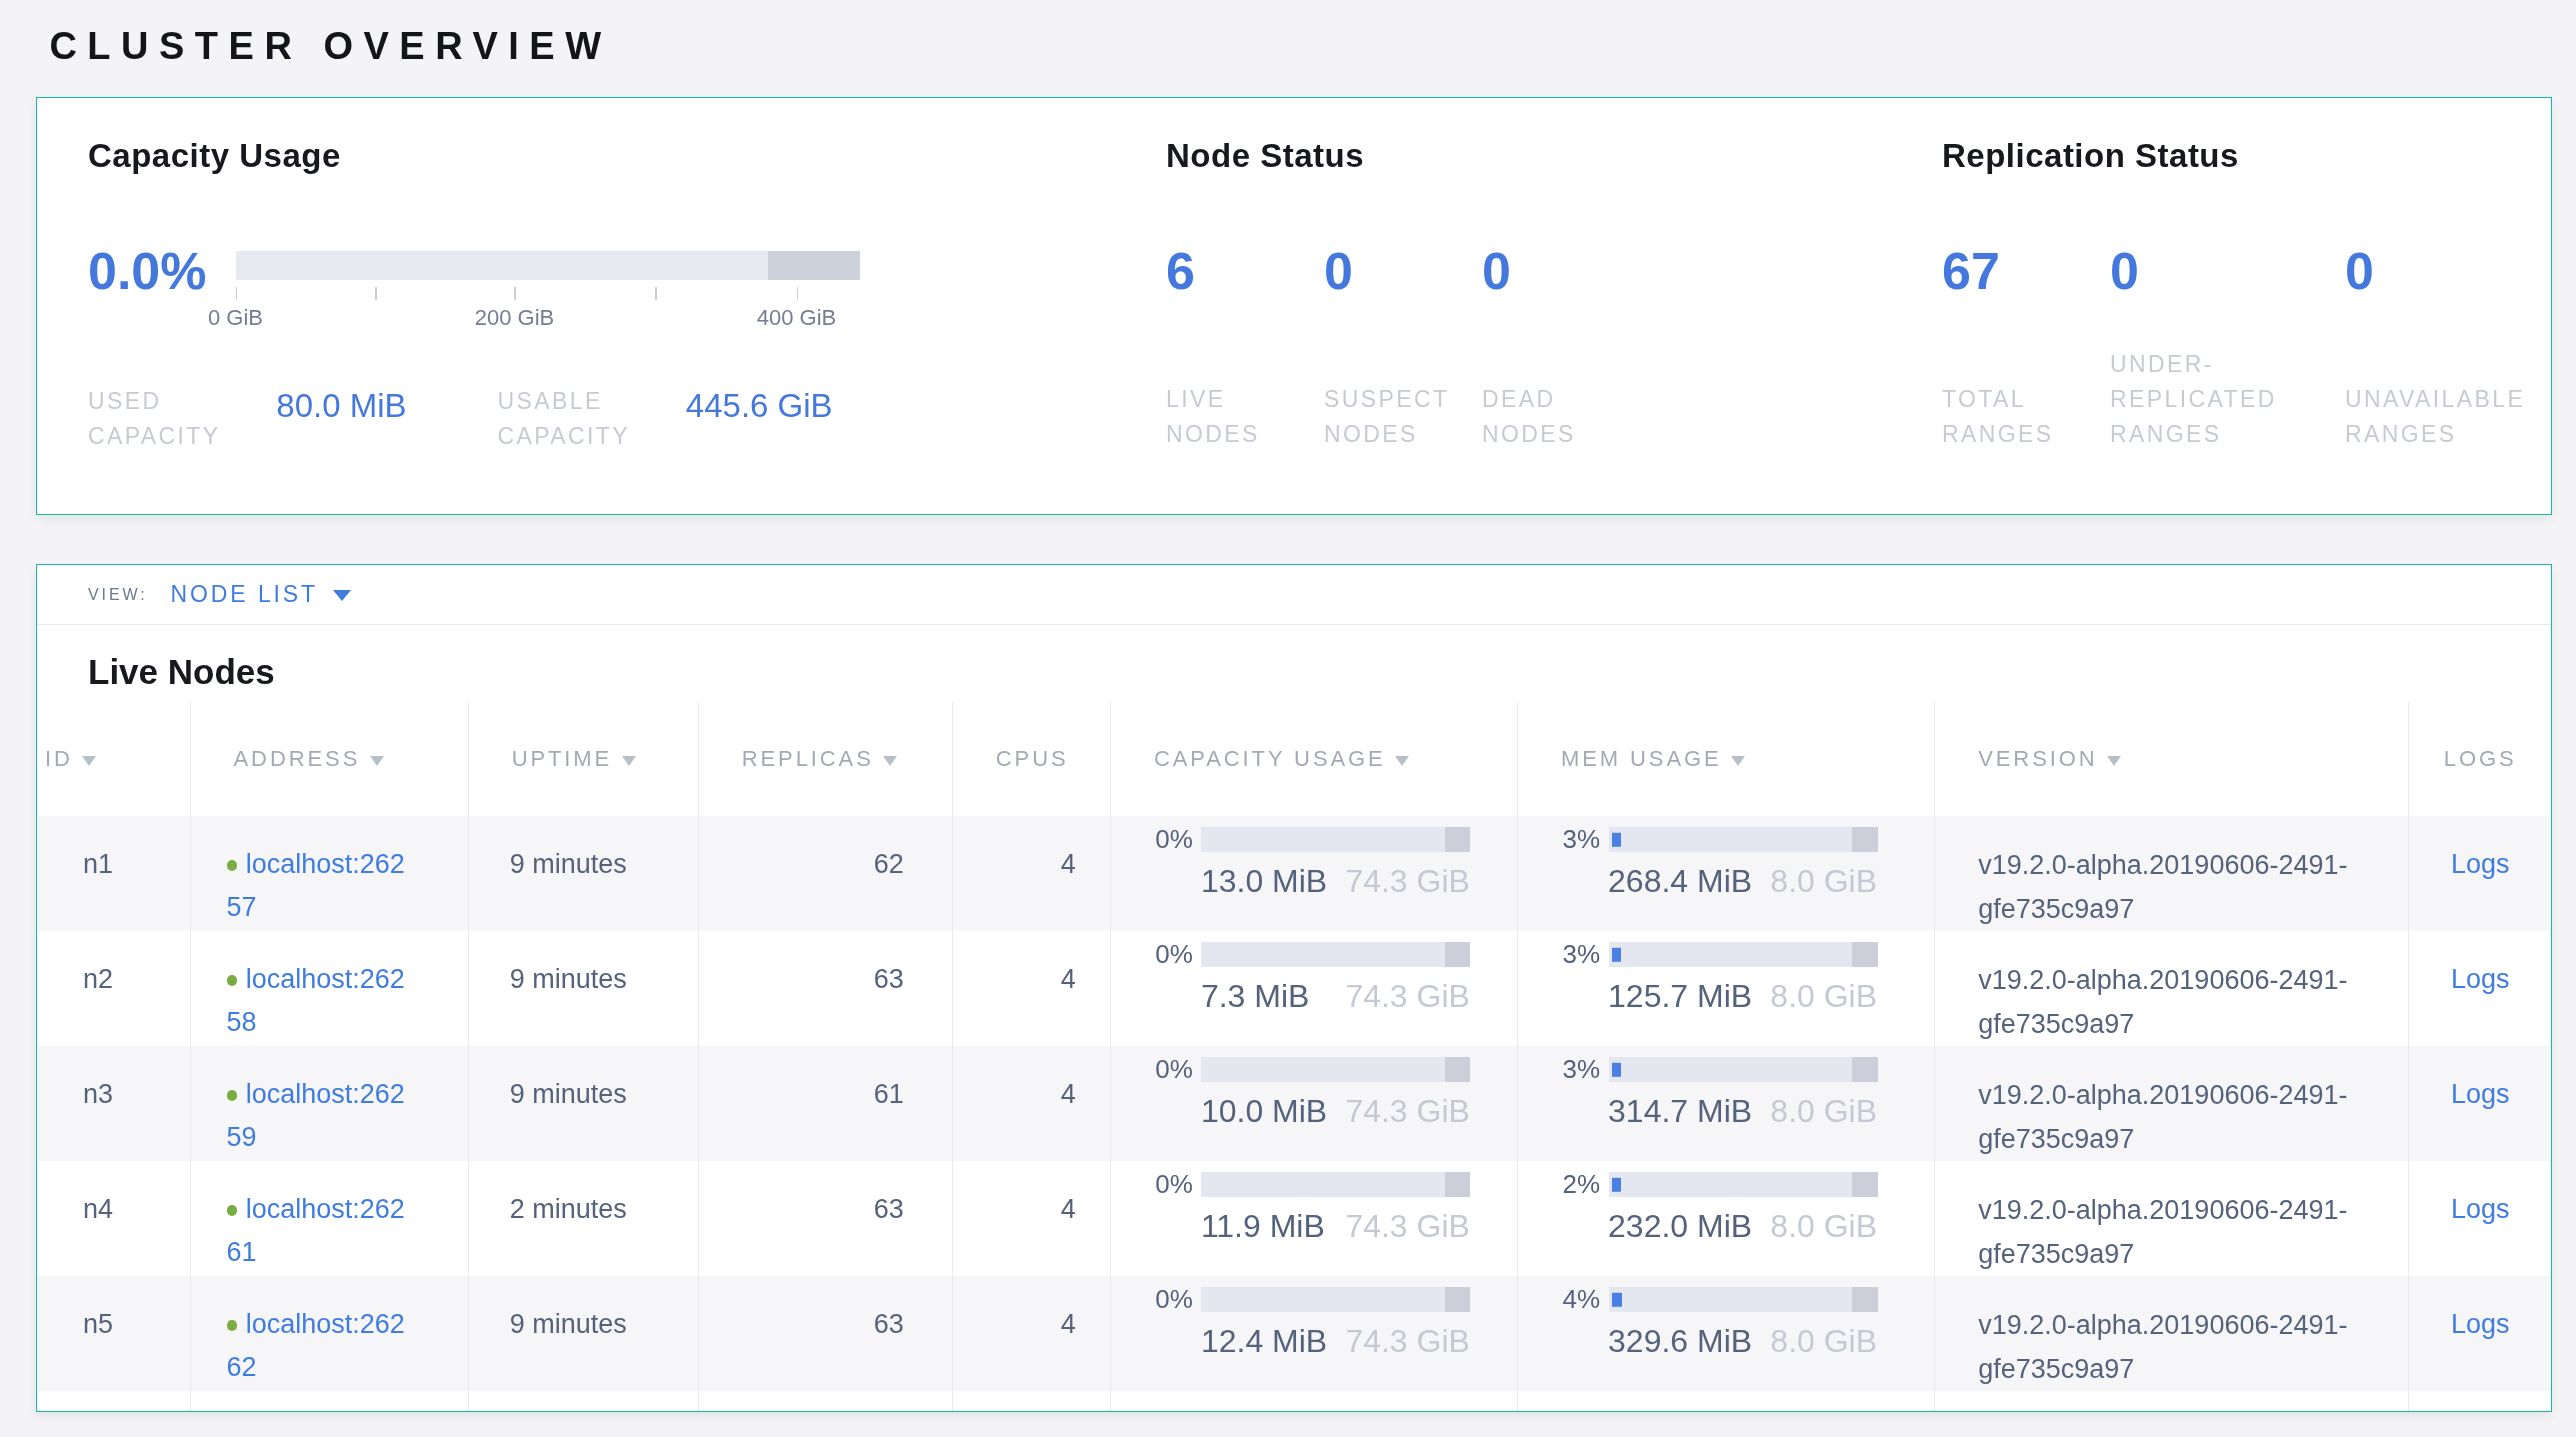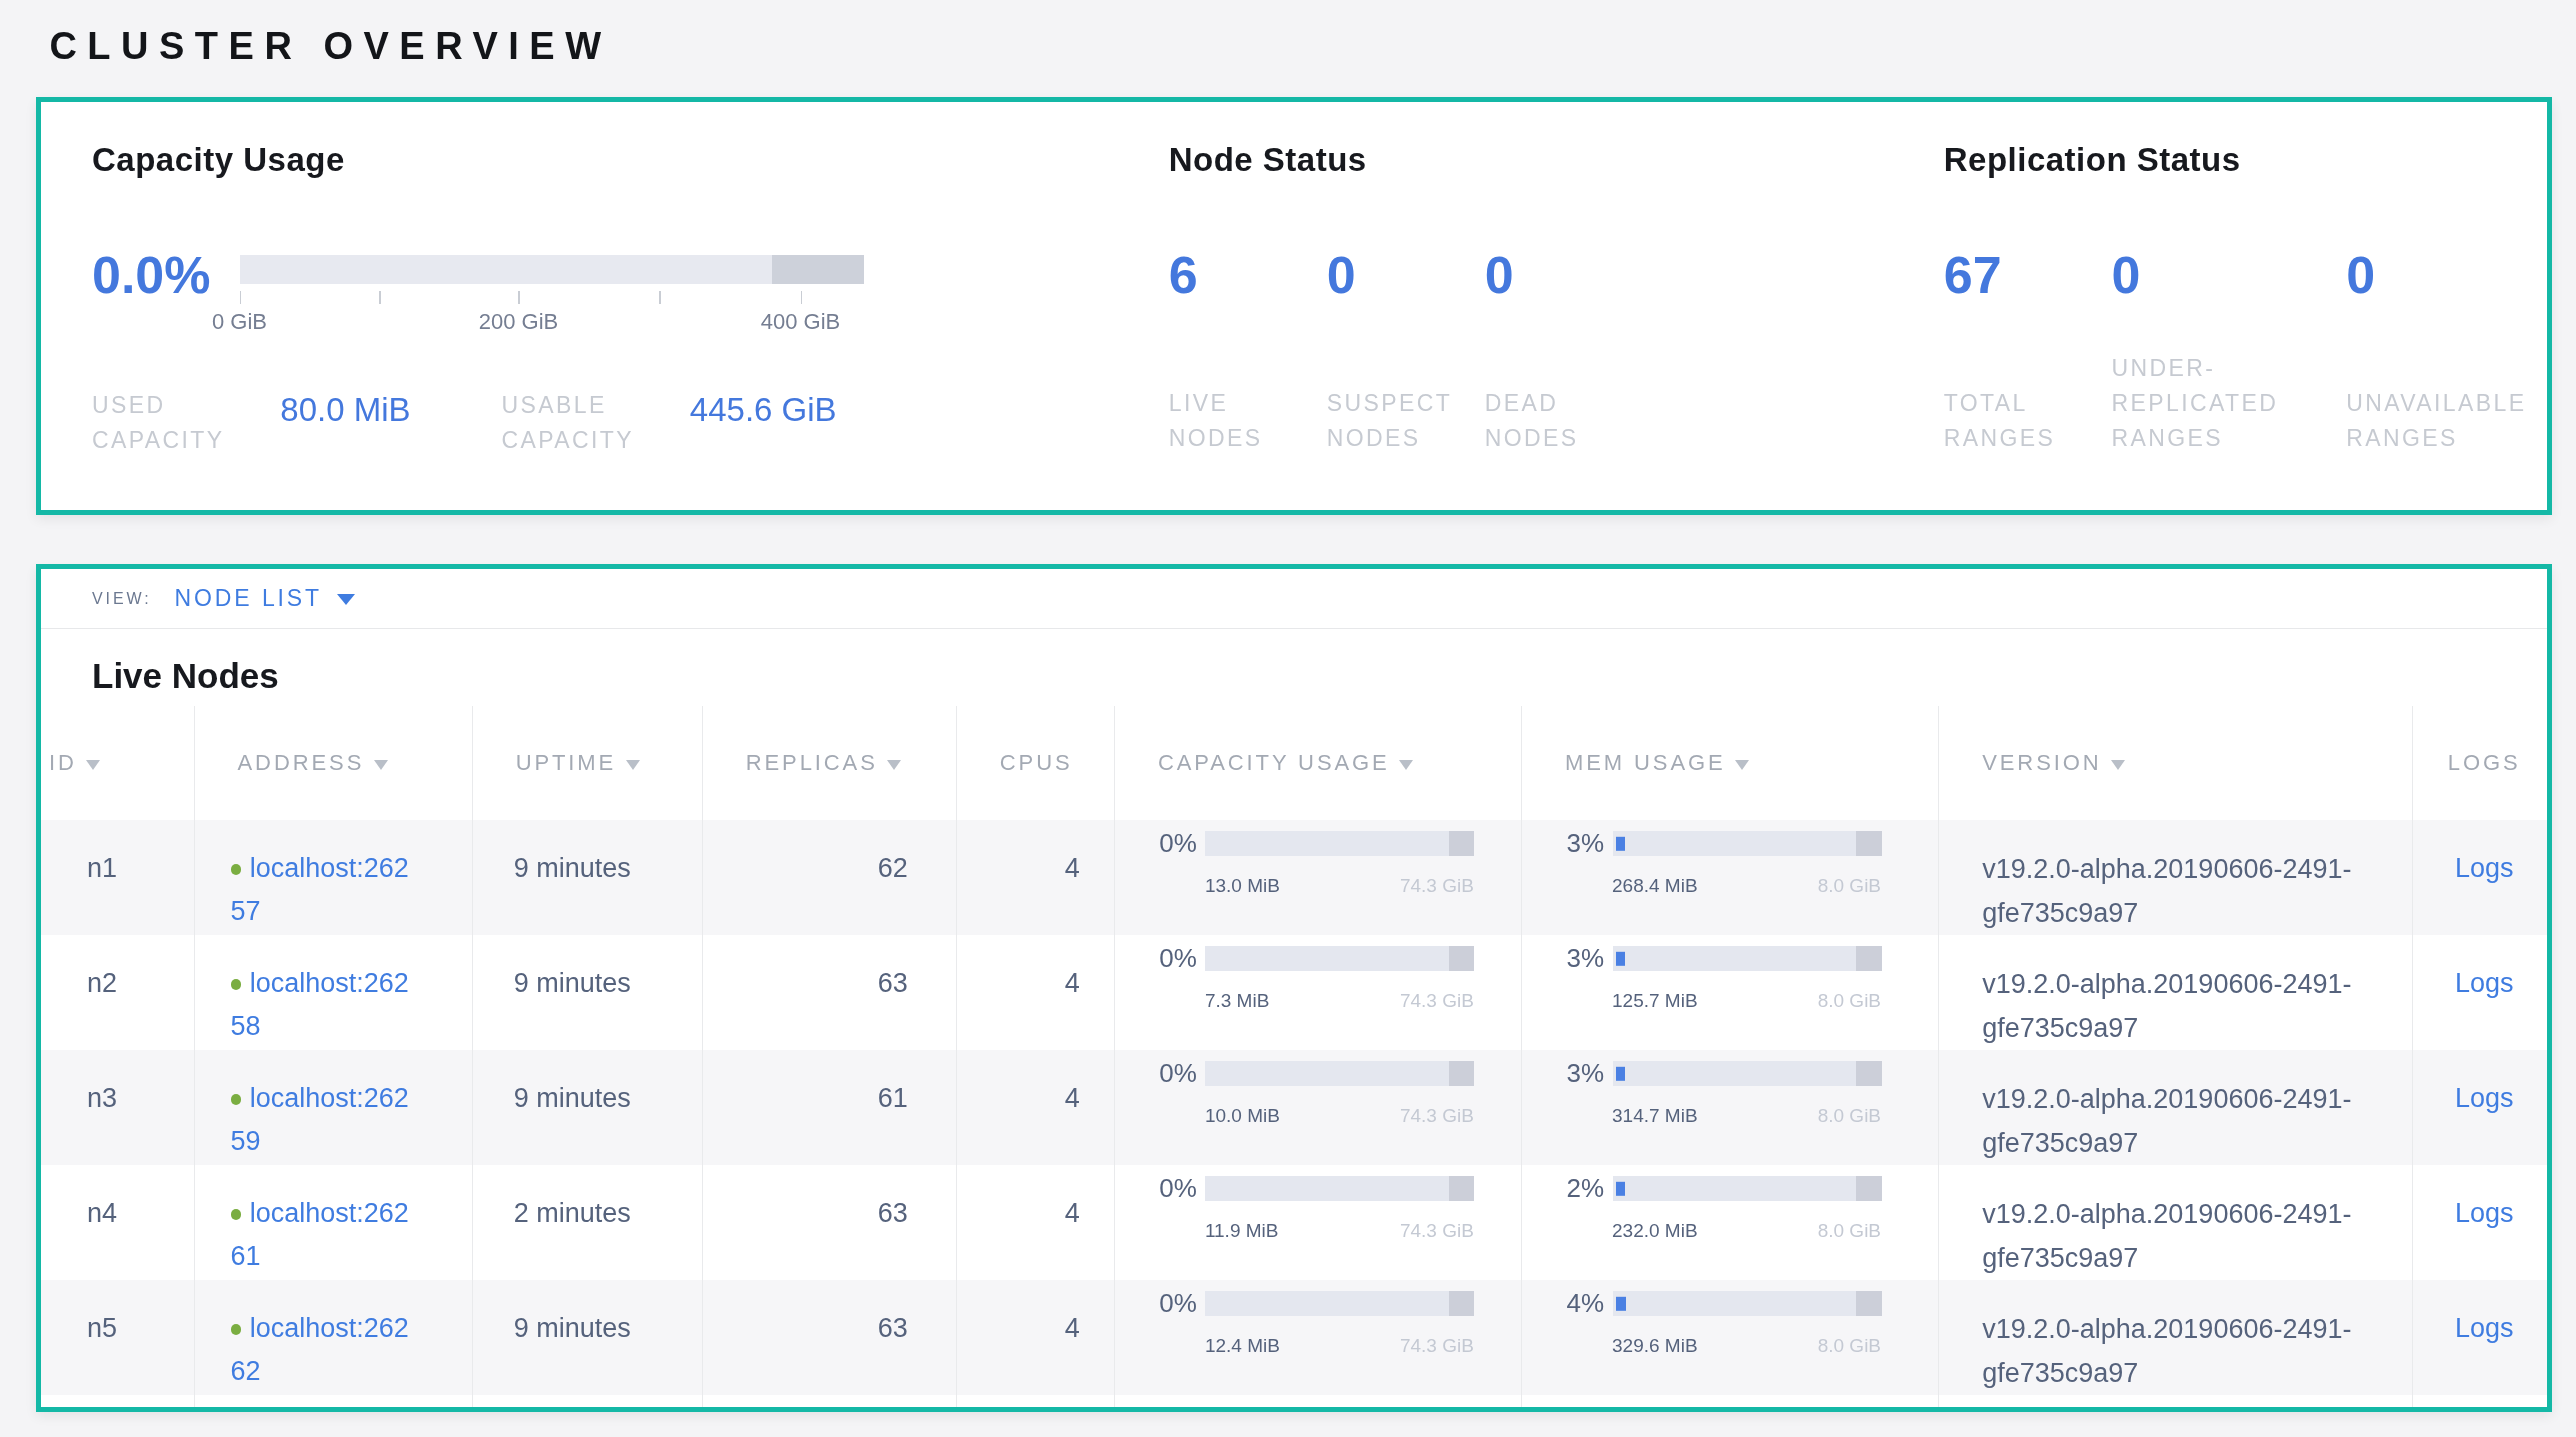--- a/index.html
+++ b/index.html
@@ -12,21 +12,21 @@
   .page { width:2576px; height:1438px; padding:23px 24px 0 36px; }
 
   .page-title {
     margin-left:13.4px;
     font-size:38px; font-weight:bold; letter-spacing:10.5px;
     color:#131519; line-height:46px;
   }
 
   .card {
     background:#ffffff;
-    border:5px solid #14b8a6;
+    border:1px solid #14b8a6;
     box-shadow:0 4.8px 11.5px rgba(0,0,0,0.07);
     width:2516px;
   }
 
   
   .summary-card { margin-top:28px; height:418px; padding:38px 0 0 51px; display:flex; }
   .sec-title { font-size:33px; font-weight:bold; color:#17191e; letter-spacing:0.5px; line-height:40px; }
 
   .sec-capacity { width:1078px; }
   .cap-chart-row { margin-top:67px; display:flex; align-items:flex-start;text-align:right; }
@@ -106,21 +106,21 @@
   td.c-logs { text-align:center; padding-top:27px; }
 
   .dot { display:inline-block; width:10.5px; height:10.5px; border-radius:50%; background:#7aad41; margin-right:8.6px; vertical-align:1.9px; }
   a.blue-link { color:#3f7ce0; text-decoration:none; cursor:pointer; }
 
   .u-top { display:flex; align-items:flex-start; }
   .u-pct { width:58px; text-align:right; font-size:26px; color:#55627c; margin-right:8.6px; line-height:33px; }
   .u-bar { width:269px; height:25px; background:#e4e7ef; position:relative; margin-top:3.8px; }
   .u-bar-tail { position:absolute; top:0; right:0; height:100%; width:9.5%; background:#cccfd9; }
   .u-bar-fill { position:absolute; left:2.9px; top:50%; transform:translateY(-50%); height:14.4px; background:#4a80e3; }
-  .u-vals { width:269px; margin-left:66px; margin-top:8.6px; display:flex; justify-content:space-between; font-size:19px; line-height:33px; }
+  .u-vals { width:269px; margin-left:66px; margin-top:8.6px; display:flex; justify-content:space-between; font-size:32px; line-height:33px; }
   .u-used { color:#55627c; }
   .u-total { color:#c4c9d3; }
 </style>
 </head>
 <body>
 
 <div class="page">
 
   <h1 class="page-title">CLUSTER OVERVIEW</h1>
 

